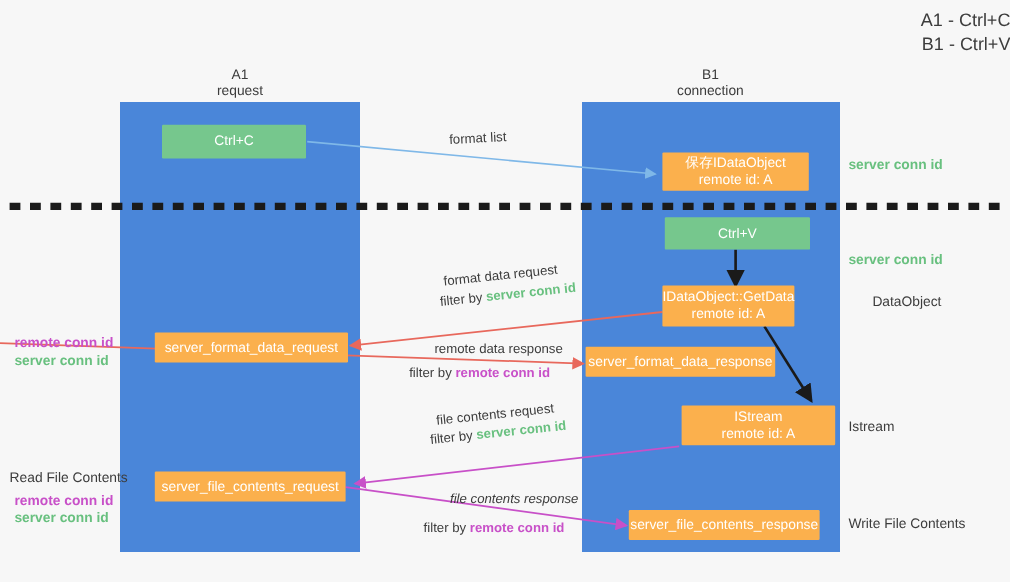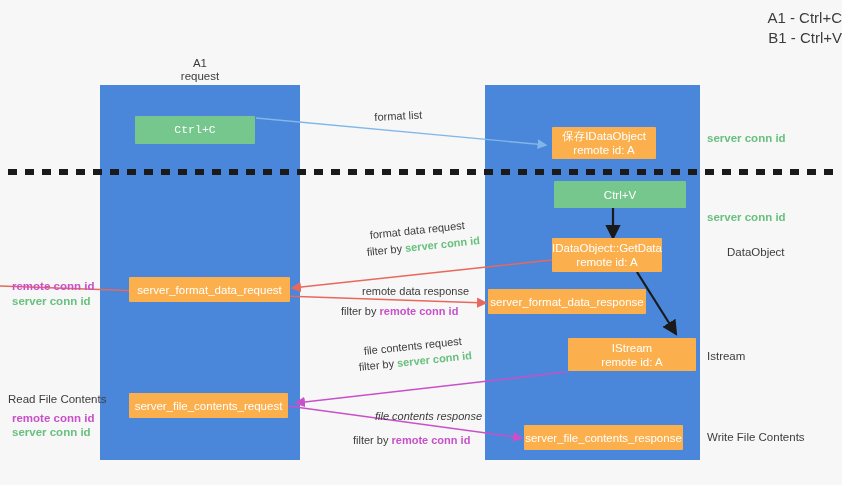--- a/index.html
+++ b/index.html
@@ -94,20 +94,24 @@
   <div class="title" id="title-line1">A1 - Ctrl+C</div>
   <div class="title" id="title-line2">B1 - Ctrl+V</div>
 
   <div class="lane" style="left:100px; top:85px; width:200px; height:375px;"></div>
   <div class="lane" style="left:485px; top:85px; width:215px; height:375px;"></div>
 
   <div class="col-header" style="left:100px; top:57px;">
     <span class="ch-name">A1</span>
     <span class="ch-sub">request</span>
   </div>
+  <div class="col-header" style="left:492px; top:57px;">
+    <span class="ch-name">B1</span>
+    <span class="ch-sub">connection</span>
+  </div>
 
   <svg class="overlay" xmlns="http://www.w3.org/2000/svg">
     <defs>
       <marker id="ah-blue" markerWidth="7" markerHeight="7" refX="6" refY="3.5" orient="auto">
         <path d="M0,0 L7,3.5 L0,7 z" fill="#7fb8e8"></path>
       </marker>
       <marker id="ah-red" markerWidth="7" markerHeight="7" refX="6" refY="3.5" orient="auto">
         <path d="M0,0 L7,3.5 L0,7 z" fill="#e8685c"></path>
       </marker>
       <marker id="ah-magenta" markerWidth="7" markerHeight="7" refX="6" refY="3.5" orient="auto">
@@ -128,26 +132,26 @@
 
     <line x1="552" y1="260" x2="292" y2="288" stroke="#e8685c" stroke-width="1.5" marker-end="url(#ah-red)"></line>
 
     <line x1="0" y1="286" x2="486" y2="303" stroke="#e8685c" stroke-width="1.5" marker-end="url(#ah-red)"></line>
 
     <line x1="566" y1="372" x2="296" y2="403" stroke="#c850c8" stroke-width="1.5" marker-end="url(#ah-magenta)"></line>
 
     <line x1="288" y1="406" x2="522" y2="438" stroke="#c850c8" stroke-width="1.5" marker-end="url(#ah-magenta)"></line>
   </svg>
 
-  <div class="node green" style="left:135px; top:116px; width:120px; height:28px;font-family:Liberation Mono, monospace;">Ctrl+C</div>
-
-  <div class="node orange" style="left:552px; top:127px; width:104px; height:32px;">保存IDataObject
+  <div class="node green" style="left:135px; top:104px; width:120px; height:28px;">Ctrl+C</div>
+
+  <div class="node orange" style="left:552px; top:127px; width:122px; height:32px;">保存IDataObject
 remote id: A</div>
 
-  <div class="node green" style="left:554px; top:181px; width:132px; height:27px;">Ctrl+V</div>
+  <div class="node green" style="left:554px; top:181px; width:121px; height:27px;">Ctrl+V</div>
 
   <div class="node orange" style="left:552px; top:238px; width:110px; height:34px;">IDataObject::GetData
 remote id: A</div>
 
   <div class="node orange" style="left:129px; top:277px; width:161px; height:25px;">server_format_data_request</div>
 
   <div class="node orange" style="left:488px; top:289px; width:158px; height:25px;">server_format_data_response</div>
 
   <div class="node orange" style="left:568px; top:338px; width:128px; height:33px;">IStream
 remote id: A</div>

